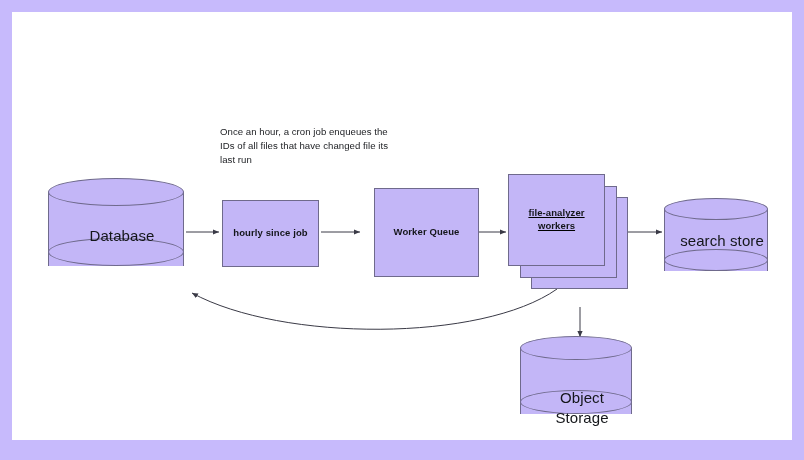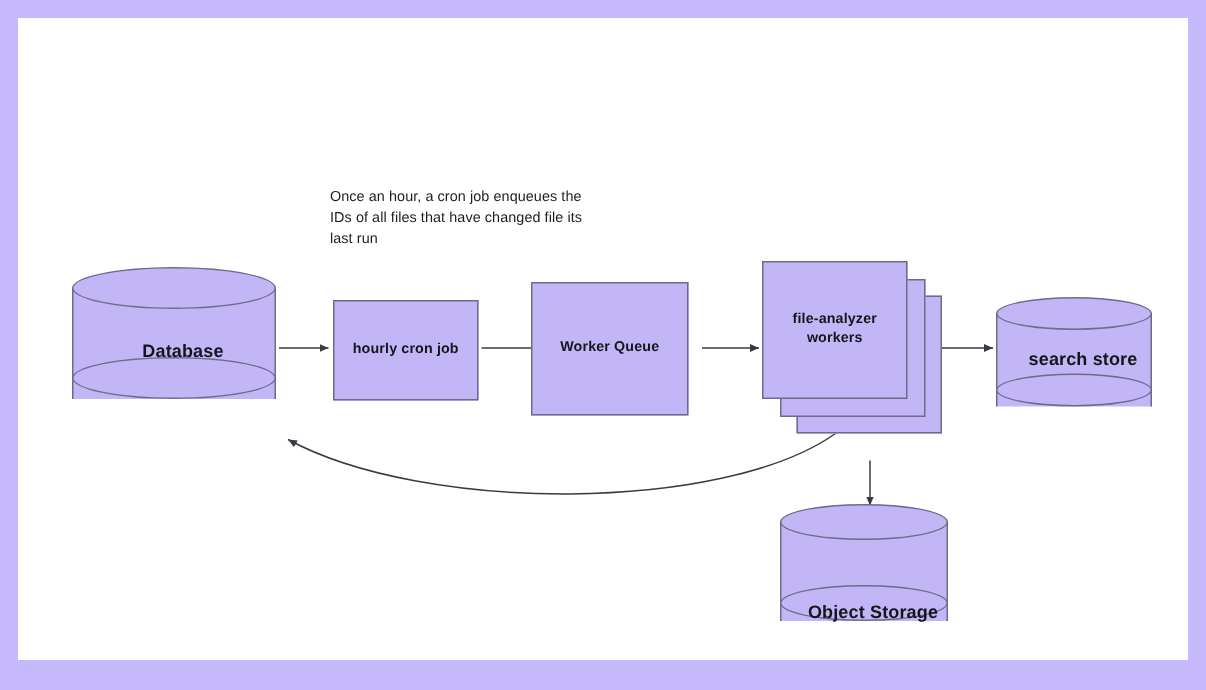--- a/index.html
+++ b/index.html
@@ -45,32 +45,33 @@
     position:absolute;left:0;right:0;
     background:#c3b6f7;
     border:1px solid #6f6a8c;
     border-radius:50%;
     box-sizing:border-box;
   }
   .cyl .bot{background:#c3b6f7;}
   .cyl .lbl{
     position:absolute;left:0;right:0;
     text-align:center;
-    font-size:12px;font-weight:bold;color:#14161a;line-height:1.35;
+    font-size:15px;font-weight:normal;color:#14161a;line-height:1.35;
     letter-spacing:.1px;
     margin-left:12px;
   }
 
   
   .stack{position:absolute;}
   .stack .card{
     position:absolute;
     background:#c3b6f7;
     border:1px solid #6f6a8c;
     box-sizing:border-box;
+    text-decoration:underline;
   }
   .stack .card.front{
     display:flex;align-items:center;justify-content:center;text-align:center;
   }
   .stack .lbl{
     font-size:9.5px;font-weight:bold;color:#14161a;line-height:1.35;
     letter-spacing:.1px;
   }
 
   
@@ -106,25 +107,25 @@
     </svg>
 
     <div class="cyl" style="left:36px;top:166px;width:136px;height:102px;">
       <div class="body" style="top:14px;height:74px;"></div>
       <div class="bot" style="top:60px;height:28px;"></div>
       <div class="top" style="top:0px;height:28px;"></div>
       <div class="lbl" style="top:48px;">Database</div>
     </div>
 
     <div class="node rect" style="left:210px;top:188px;width:97px;height:67px;">
-      <div class="lbl">hourly cron
+      <div class="lbl">hourly since
 job</div>
     </div>
 
-    <div class="node rect" style="left:342px;top:176px;width:105px;height:89px;">
+    <div class="node rect" style="left:362px;top:176px;width:105px;height:89px;">
       <div class="lbl">Worker
 Queue</div>
     </div>
 
     <div class="stack" style="left:496px;top:162px;width:120px;height:122px;">
       <div class="card" style="left:23px;top:23px;width:97px;height:92px;"></div>
       <div class="card" style="left:12px;top:12px;width:97px;height:92px;"></div>
       <div class="card front" style="left:0px;top:0px;width:97px;height:92px;">
         <div class="lbl">file-analyzer
 workers</div>
@@ -136,21 +137,21 @@
       <div class="bot" style="top:51px;height:22px;"></div>
       <div class="top" style="top:0px;height:22px;"></div>
       <div class="lbl" style="top:33px;">search
 store</div>
     </div>
 
     <div class="cyl" style="left:508px;top:324px;width:112px;height:92px;">
       <div class="body" style="top:12px;height:66px;"></div>
       <div class="bot" style="top:54px;height:24px;"></div>
       <div class="top" style="top:0px;height:24px;"></div>
-      <div class="lbl" style="top:64px;">Object Storage</div>
+      <div class="lbl" style="top:52px;">Object Storage</div>
     </div>
 
     <div class="note" style="left:208px;top:113px;width:190px;">Once an hour, a cron job enqueues the
 IDs of all files that have changed file its
 last run</div>
 
 
 
   </div>
 </div>

